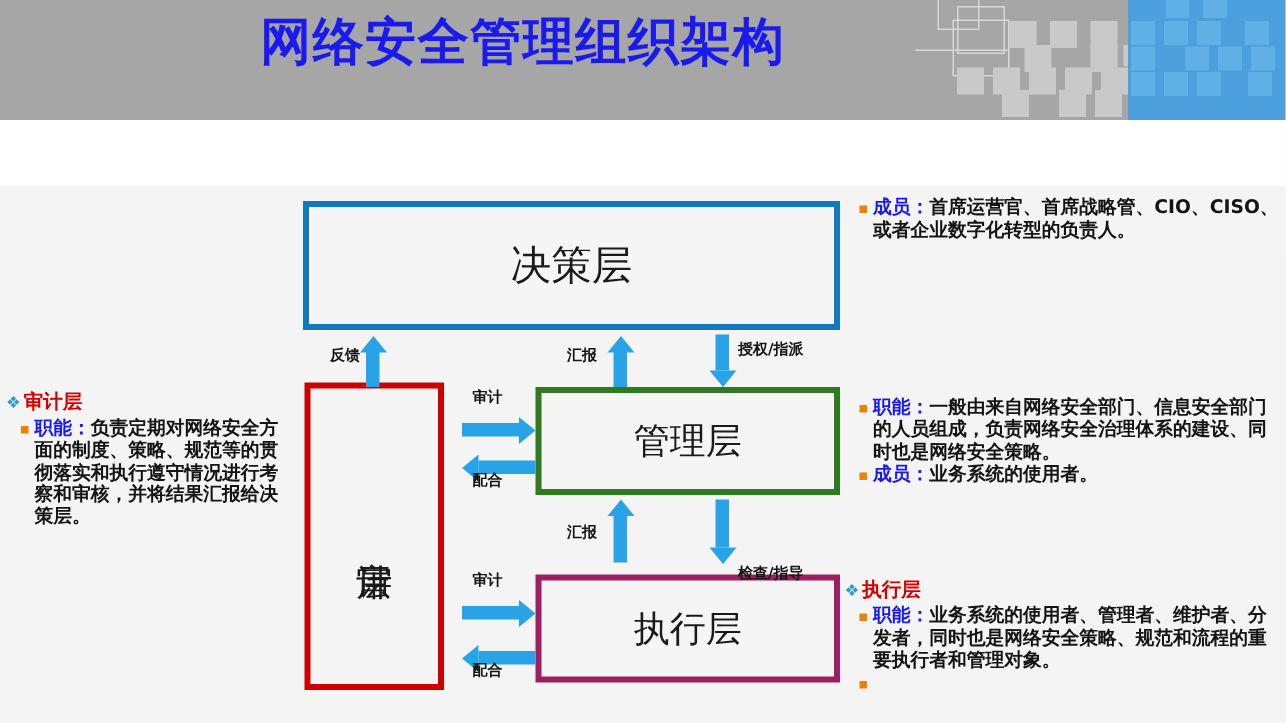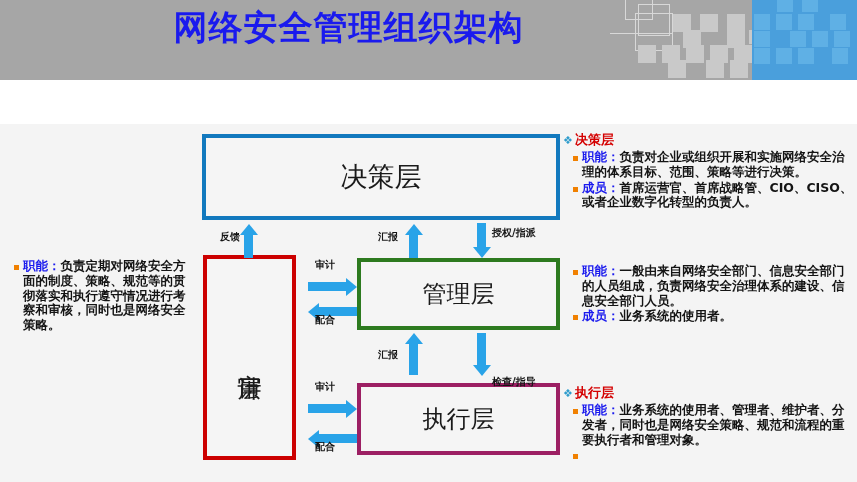--- a/index.html
+++ b/index.html
@@ -287,37 +287,30 @@
 
 <div class="arrow-h" style="left:308px; top:404px; width:38px;"></div>
 <div class="arrow-h-head-right" style="left:346px; top:400px;"></div>
 <div class="arrow-label" style="left:315px; top:380px;">审计</div>
 
 <div class="arrow-h" style="left:319px; top:434px; width:38px;"></div>
 <div class="arrow-h-head-left" style="left:308px; top:430px;"></div>
 <div class="arrow-label" style="left:315px; top:440px;">配合</div>
 
 <div class="info-block" id="info-decision">
-  <div class="info-heading">
-    <span class="diamond-bullet">❖</span><span>决策层</span>
-  </div>
-  <div class="info-item">
-    <div class="sq-bullet"></div>
-    <div class="info-text"><span class="info-key">职能：</span><span>负责对企业或组织开展和实施网络安全治理的体系目标、范围、策略等进行决策。</span></div>
-  </div>
   <div class="info-item">
     <div class="sq-bullet"></div>
     <div class="info-text"><span class="info-key">成员：</span><span>首席运营官、首席战略管、CIO、CISO、或者企业数字化转型的负责人。</span></div>
   </div>
 </div>
 
 <div class="info-block" id="info-management">
   <div class="info-item">
     <div class="sq-bullet"></div>
-    <div class="info-text"><span class="info-key">职能：</span><span>一般由来自网络安全部门、信息安全部门的人员组成，负责网络安全治理体系的建设、信息安全部门人员。</span></div>
+    <div class="info-text"><span class="info-key">职能：</span><span>一般由来自网络安全部门、信息安全部门的人员组成，负责网络安全治理体系的建设、同时也是网络安全策略。</span></div>
   </div>
   <div class="info-item">
     <div class="sq-bullet"></div>
     <div class="info-text"><span class="info-key">成员：</span><span>业务系统的使用者。</span></div>
   </div>
 </div>
 
 <div class="info-block" id="info-execution">
   <div class="info-heading">
     <span class="diamond-bullet">❖</span><span>执行层</span>
@@ -325,17 +318,20 @@
   <div class="info-item">
     <div class="sq-bullet"></div>
     <div class="info-text"><span class="info-key">职能：</span><span>业务系统的使用者、管理者、维护者、分发者，同时也是网络安全策略、规范和流程的重要执行者和管理对象。</span></div>
   </div>
   <div class="info-item">
     <div class="sq-bullet"></div>
   </div>
 </div>
 
 <div class="info-block" id="info-audit">
-  <div class="info-item">
-    <div class="sq-bullet"></div>
-    <div class="info-text"><span class="info-key">职能：</span><span>负责定期对网络安全方面的制度、策略、规范等的贯彻落实和执行遵守情况进行考察和审核，同时也是网络安全策略。</span></div>
+  <div class="info-heading">
+    <span class="diamond-bullet">❖</span><span>审计层</span>
+  </div>
+  <div class="info-item">
+    <div class="sq-bullet"></div>
+    <div class="info-text"><span class="info-key">职能：</span><span>负责定期对网络安全方面的制度、策略、规范等的贯彻落实和执行遵守情况进行考察和审核，并将结果汇报给决策层。</span></div>
   </div>
 </div>
 
 </body></html>

